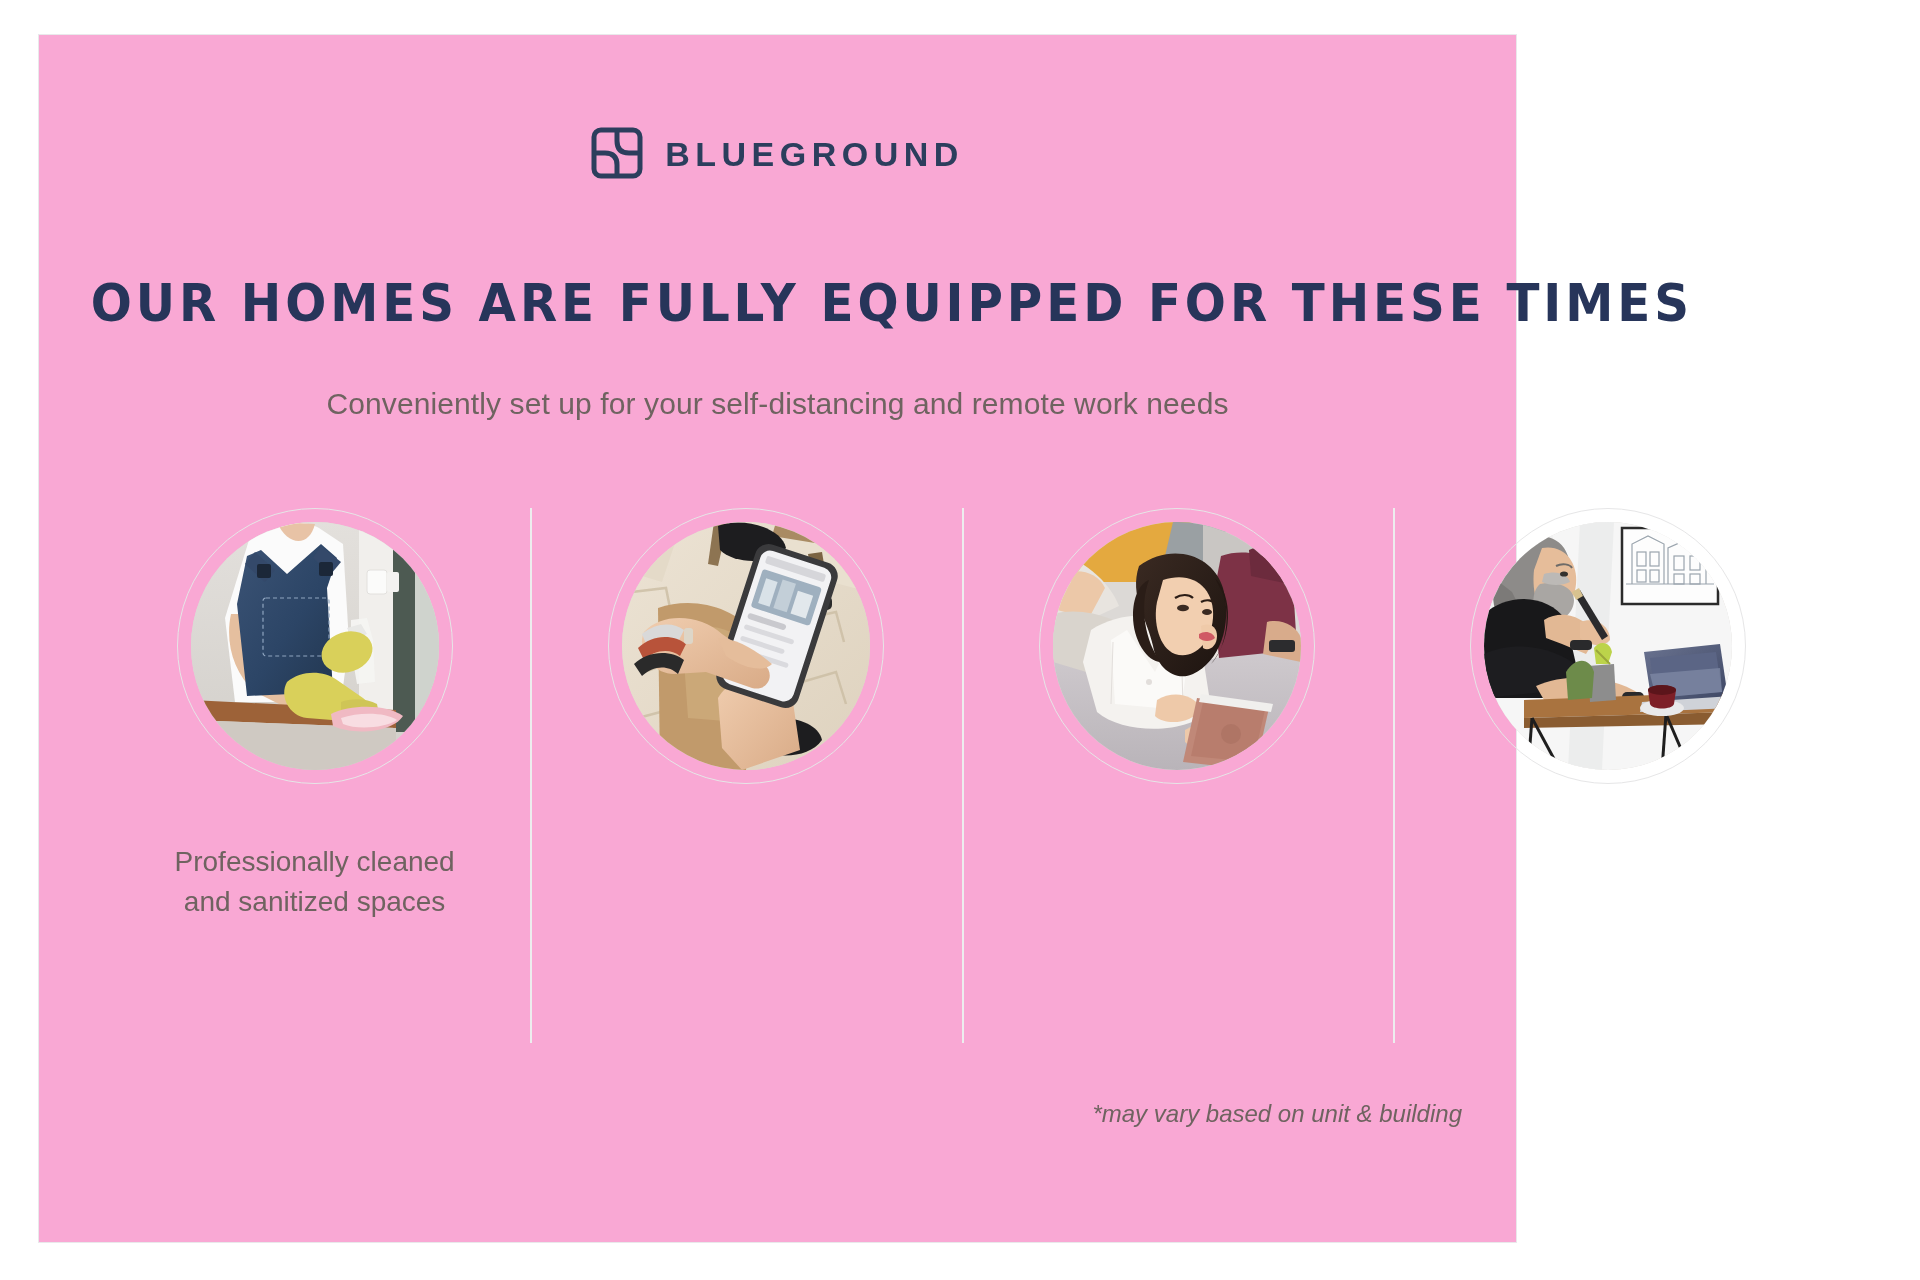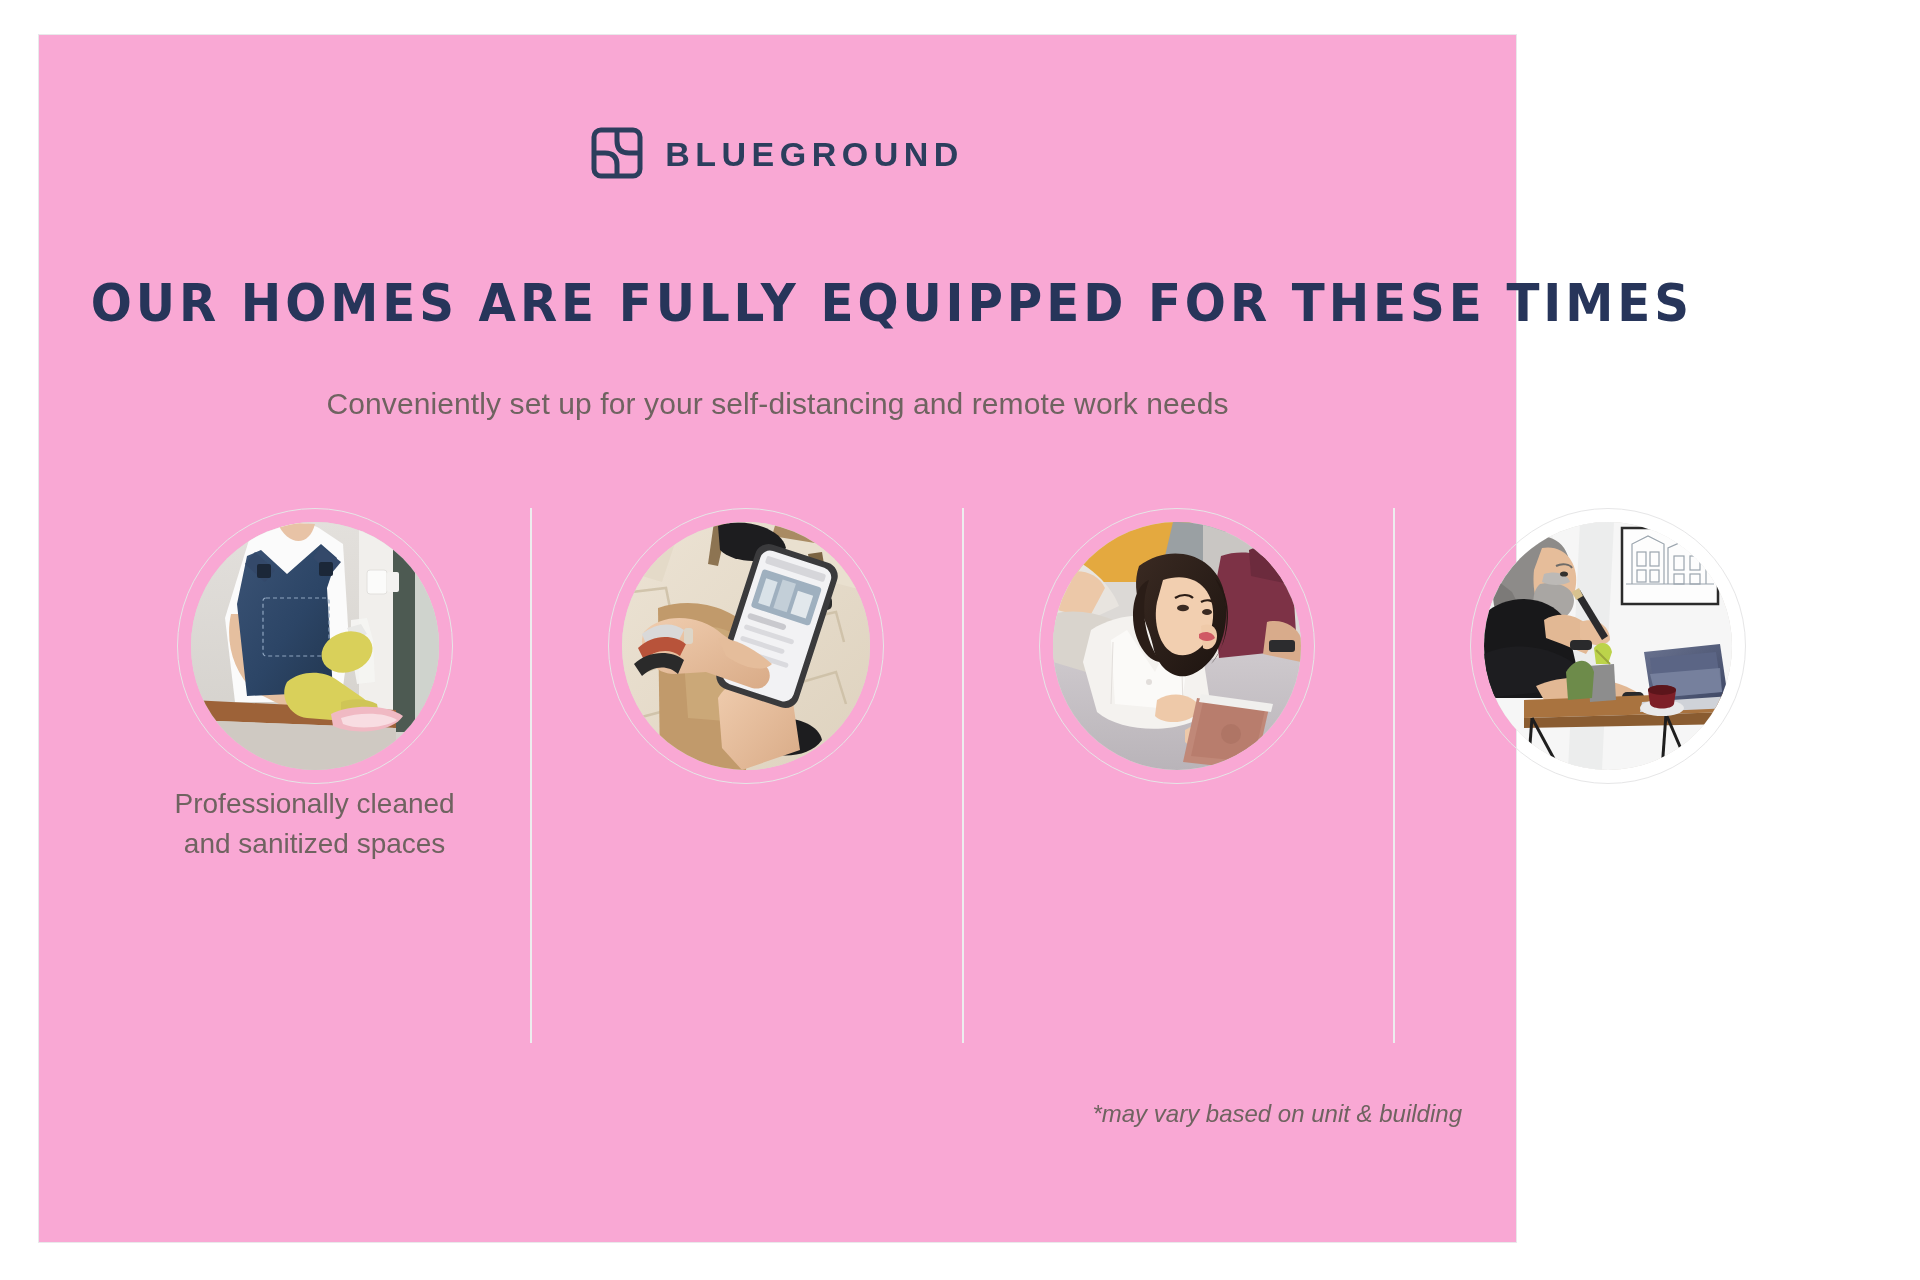--- a/index.html
+++ b/index.html
@@ -119,20 +119,21 @@
     width: 248px;
     height: 248px;
     border-radius: 50%;
     overflow: hidden;
     position: relative;
     background: #dcd9d4;
   }
   .circle-img svg { display: block; width: 100%; height: 100%; }
 
   .caption {
+    margin-top: 58px;
     text-align: center;
     font-family: "Liberation Sans", sans-serif;
     font-size: 28px;
     line-height: 1.42;
     color: #6f6360;
     max-width: 330px;
   }
 
   
   .footnote {

